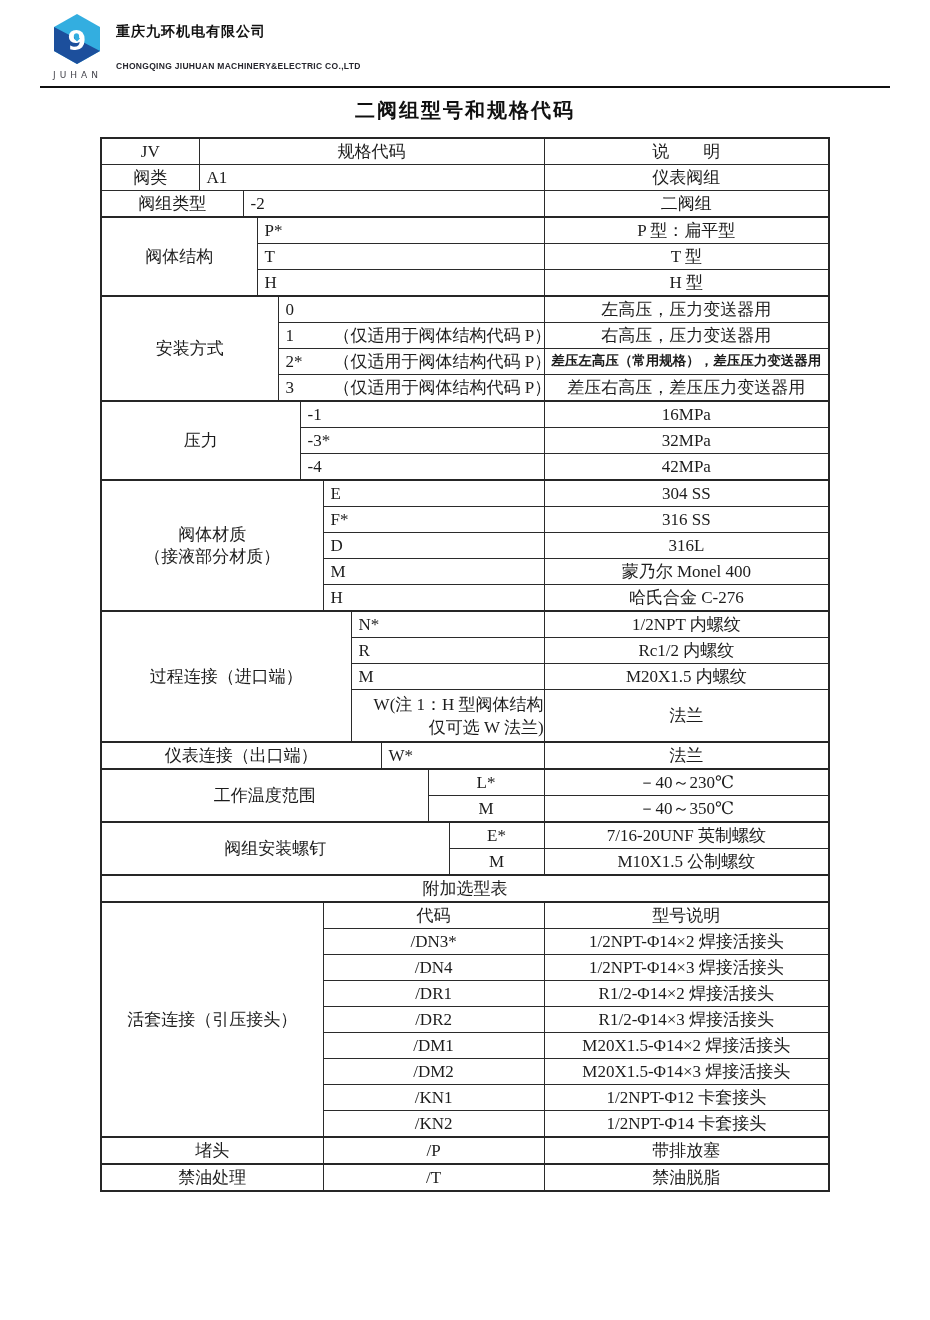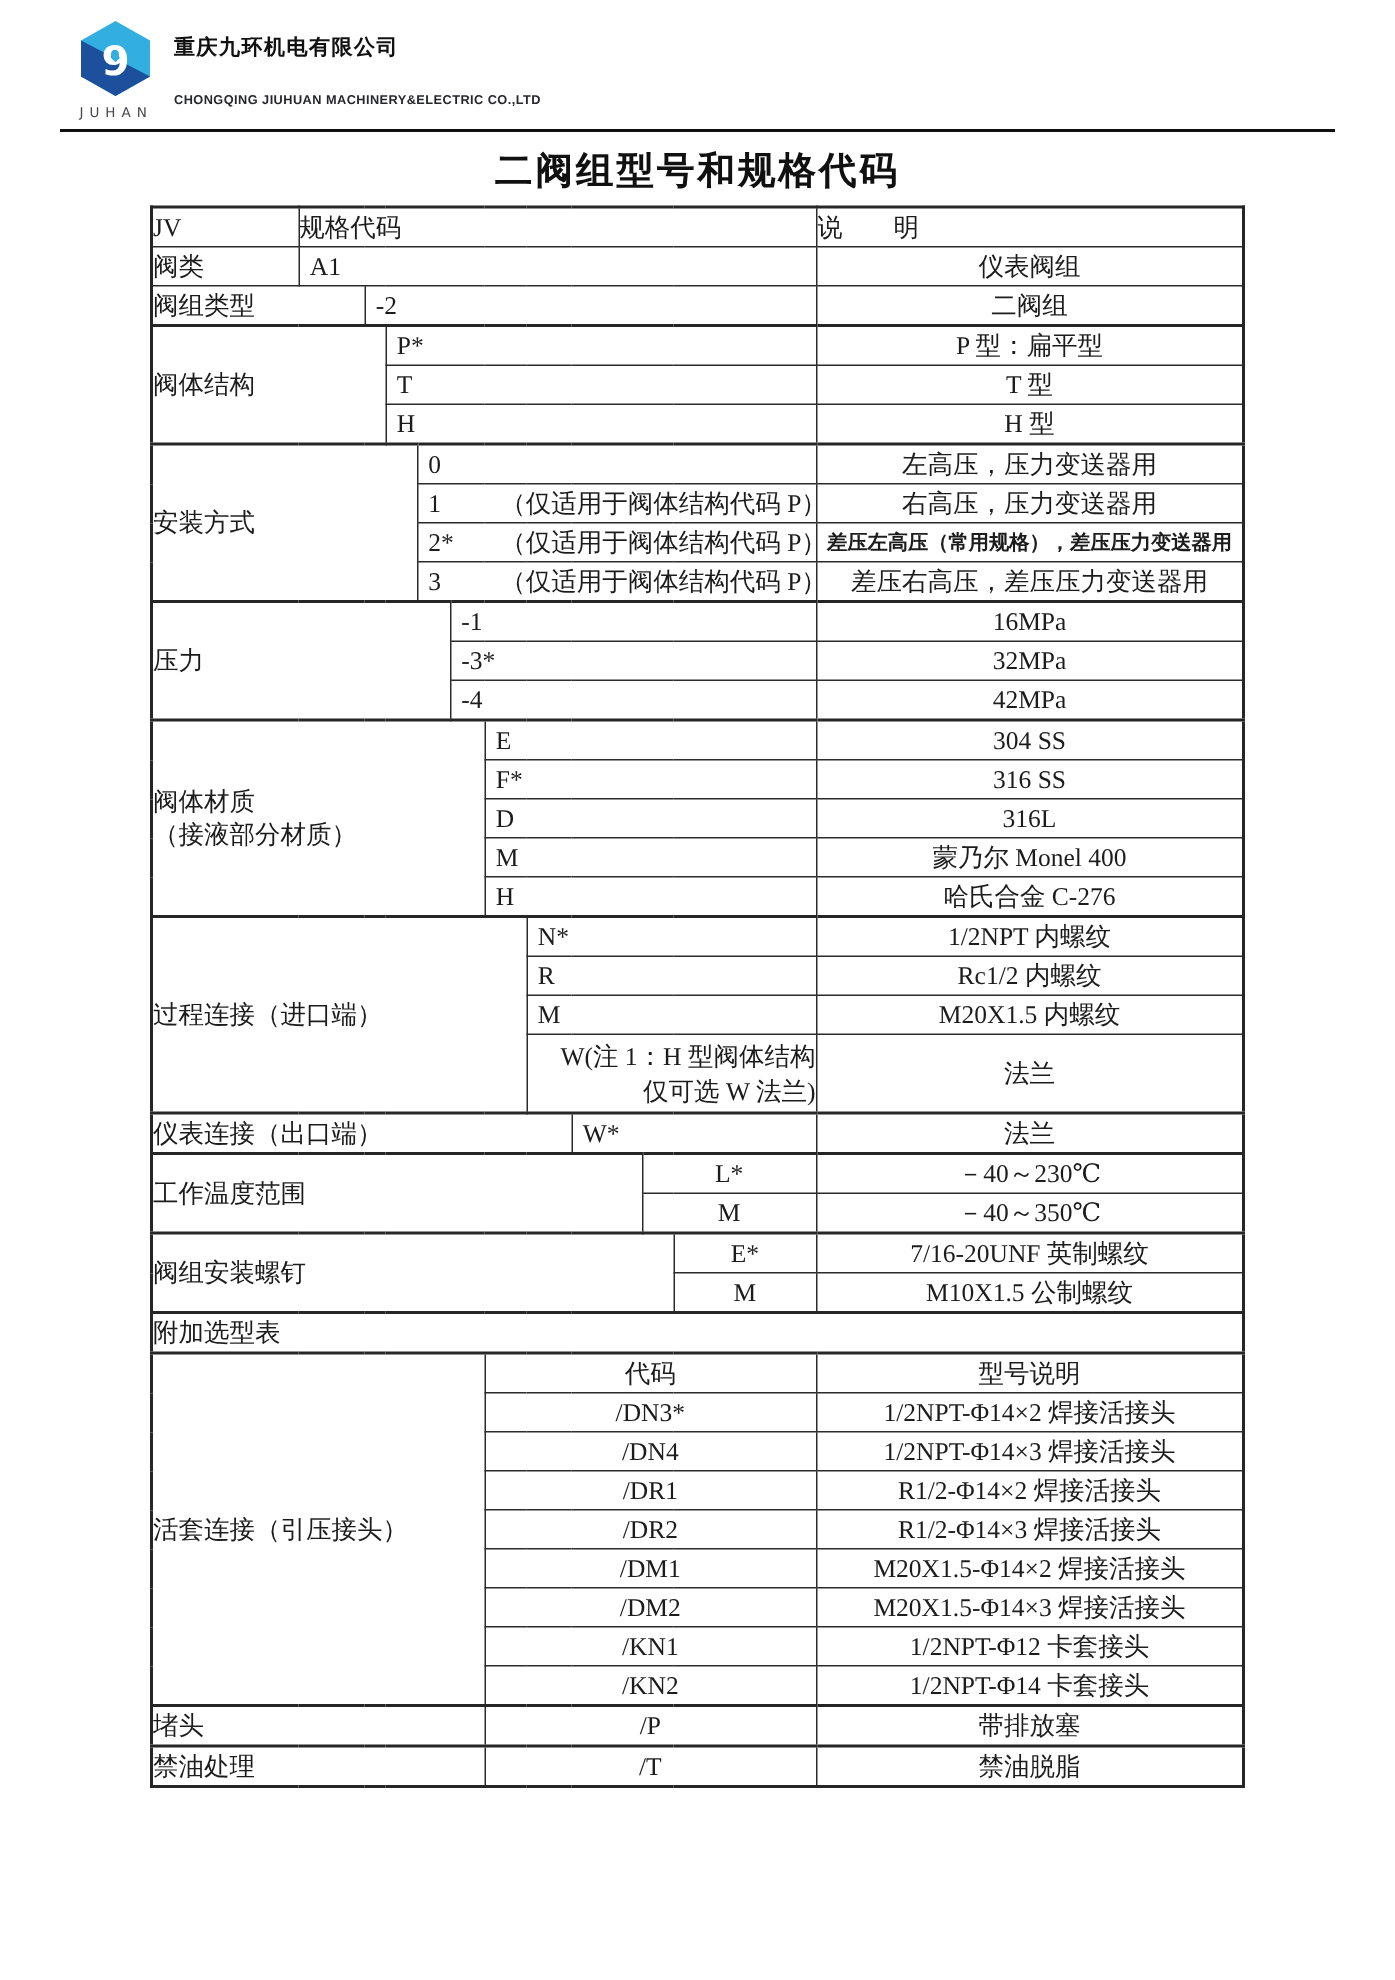--- a/index.html
+++ b/index.html
@@ -15,39 +15,39 @@
   }
   .company { position:absolute; left:116px; top:23px; }
   .company-zh { font-size:14px; font-weight:bold; letter-spacing:1px; color:#111; }
   .company-en {
     font-family:"Liberation Sans","DejaVu Sans",sans-serif; font-size:8.5px; font-weight:bold;
     color:#26262e; letter-spacing:0.3px; margin-top:20px;
   }
   .rule { position:absolute; left:40px; top:86px; width:850px; height:2px; background:#101010; }
   .title {
     position:absolute; left:0; top:97px; width:100%; text-align:center;
-    font-size:25px; font-weight:bold; letter-spacing:2px; color:#101010;
+    font-size:20px; font-weight:bold; letter-spacing:2px; color:#101010;
   }
   
   table.spec {
     position:absolute; left:100px; top:137px; width:729px;
     border-collapse:collapse; table-layout:fixed; border:2px solid #262626;
   }
   td {
     border:1px solid #2b2b2b; height:25px; padding:0;
     font-size:17px; line-height:1.15; vertical-align:middle;
     overflow:hidden; white-space:nowrap; color:#1c1c1c;
   }
   tr.sec td { border-top:2px solid #262626; }
-  td.lbl  { text-align:left; }
+  td.lbl  { text-align:center; }
   td.code { text-align:left; padding-left:7px;margin-left:16px; }
   td.codec{ text-align:center; }
   td.desc { text-align:center; }
   td.wrap { white-space:normal; line-height:23px; padding-top:1px;text-align:right; }
-  td.bd   { font-family:Liberation Sans, sans-serif; font-weight:bold; font-size:13.5px;margin-left:13px; }
+  td.bd   { font-family:Liberation Mono, monospace; font-weight:bold; font-size:13.5px;margin-left:13px; }
   span.codefix { display:inline-block; width:48px; }
   td.mat  { line-height:22px;margin-top:12px; }
   tr.h50 td { height:50px; }
 </style>
 </head>
 <body>
 
 <div class="page">
 
   <div class="logo">

